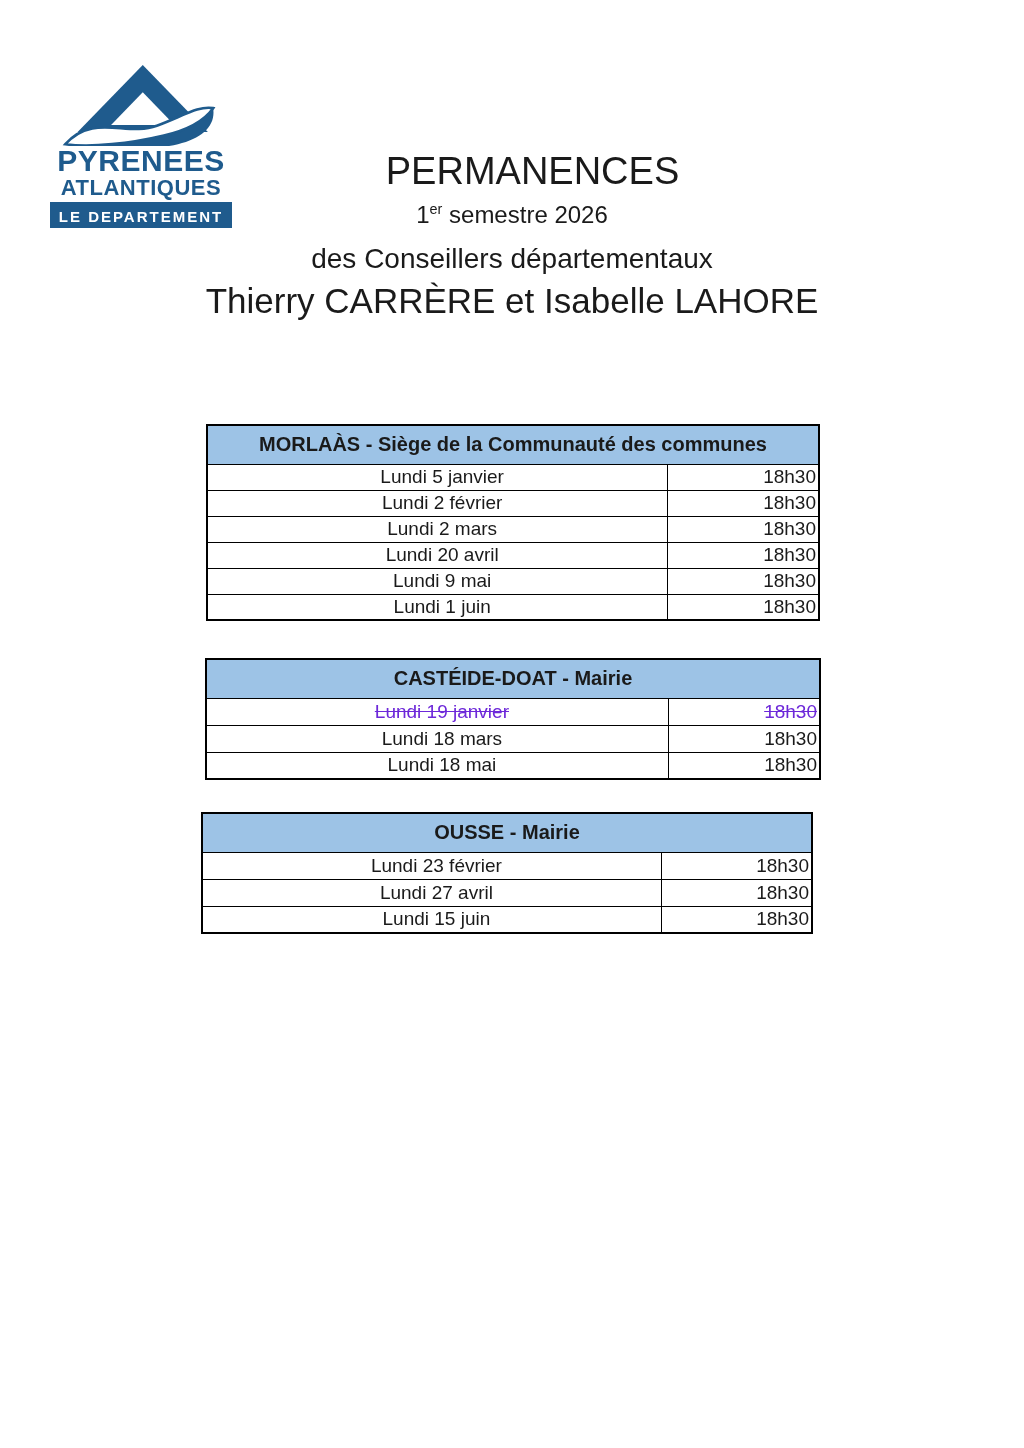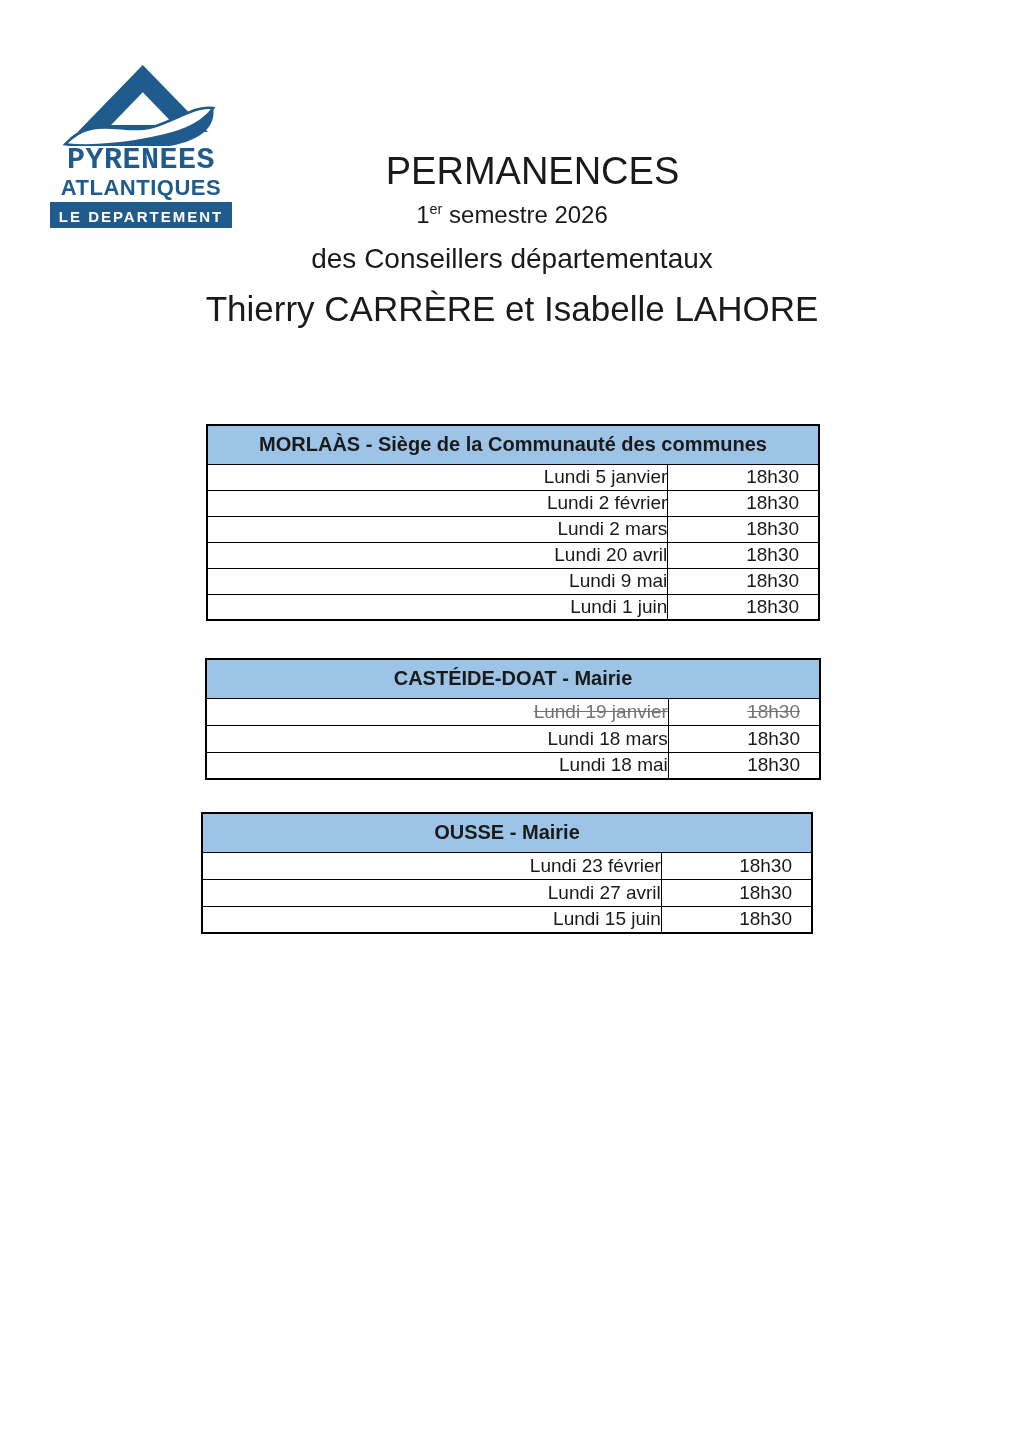--- a/index.html
+++ b/index.html
@@ -25,21 +25,20 @@
     text-align: center;
     color: #1f5b8d;
   }
   .logo-mark { display: block; margin: 0 auto; width: 164px; height: 88px; }
   .logo-name1 {
     font-size: 30px;
     font-weight: bold;
     line-height: 1.05;
     letter-spacing: 0.5px;
     margin-top: -1px;
-    font-family: Liberation Mono, monospace;
   }
   .logo-name2 {
     font-size: 22px;
     font-weight: bold;
     line-height: 1.0;
     letter-spacing: 0.5px;
   }
   .logo-banner {
     margin-top: 3px;
     background: #1f5b8d;
@@ -49,21 +48,21 @@
     letter-spacing: 2px;
     padding: 6px 0 3px 0;
   }
 
   
   .title-line { position: absolute; left: 0; right: 0; text-align: center; }
   .t1 { top: 150px; font-size: 38px; line-height: 1.15; padding-left: 41px; }
   .t2 { top: 201px; font-size: 24px; line-height: 1.15; }
   .t2 sup { font-size: 60%; vertical-align: super; }
   .t3 { top: 243px; font-size: 28px; line-height: 1.15; }
-  .t4 { top: 281px; font-size: 35px; line-height: 1.15; margin-top: 8px; }
+  .t4 { top: 281px; font-size: 35px; line-height: 1.15; }
 
   
   table.perm {
     position: absolute;
     border-collapse: collapse;
     table-layout: fixed;
     font-size: 19px;
     color: #1a1a1a;
     border: 2px solid #000;
   }
@@ -74,23 +73,23 @@
     overflow: hidden;
     white-space: nowrap;
   }
   table.perm th {
     background: #9dc3e6;
     font-size: 20px;
     font-weight: bold;
     text-align: center;
     height: 39px;
   }
-  table.perm td.date { text-align: right;  padding-left: 9px; }
-  table.perm td.time { text-align: right; padding-right: 19px; }
-  tr.cancelled td { color: #737373; text-decoration: line-through; }
+  table.perm td.date { text-align: center;  padding-left: 9px; }
+  table.perm td.time { text-align: right; padding-right: 2px; }
+  tr.cancelled td { color: #6d28d9; text-decoration: line-through; }
 
   #table-morlaas  { left: 206px; top: 424px; width: 614px; }
   #table-casteide { left: 205px; top: 658px; width: 616px; }
   #table-ousse    { left: 201px; top: 812px; width: 612px; }
   #table-casteide td, #table-ousse td { height: 27px; }
   .col-date { width: 75.3%; }
   .col-time { width: 24.7%; }
 </style>
 </head>
 <body>

